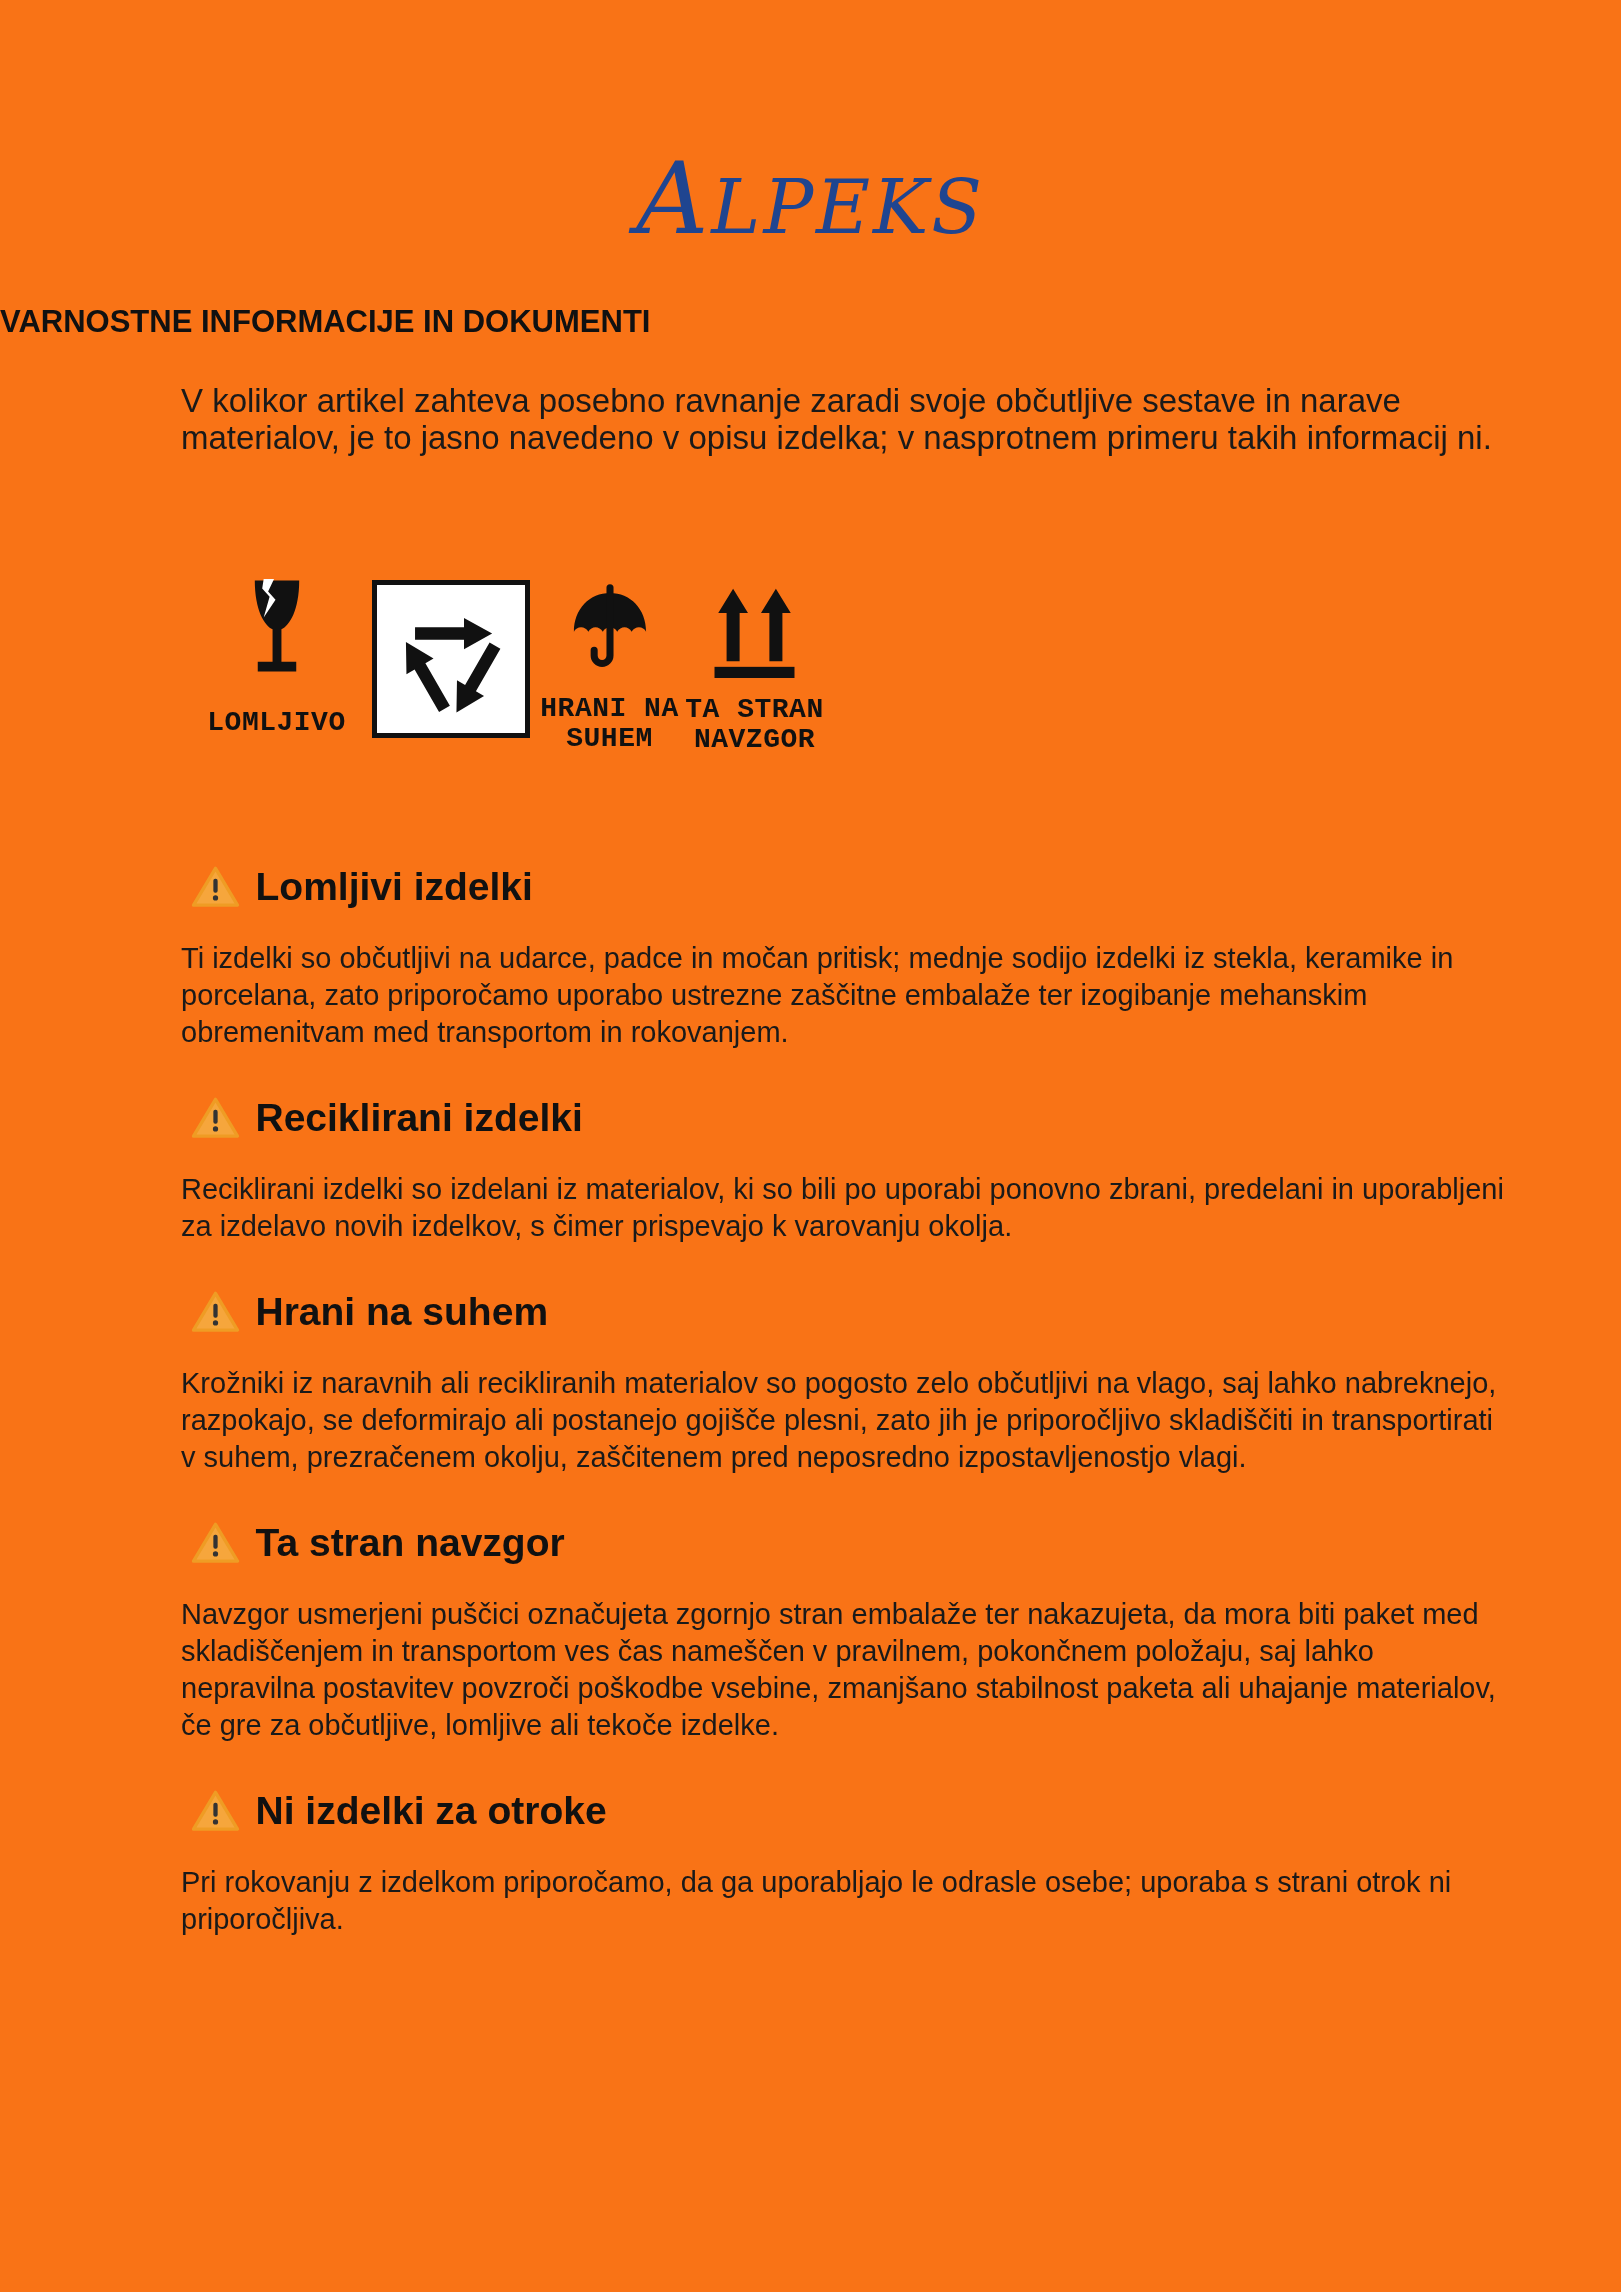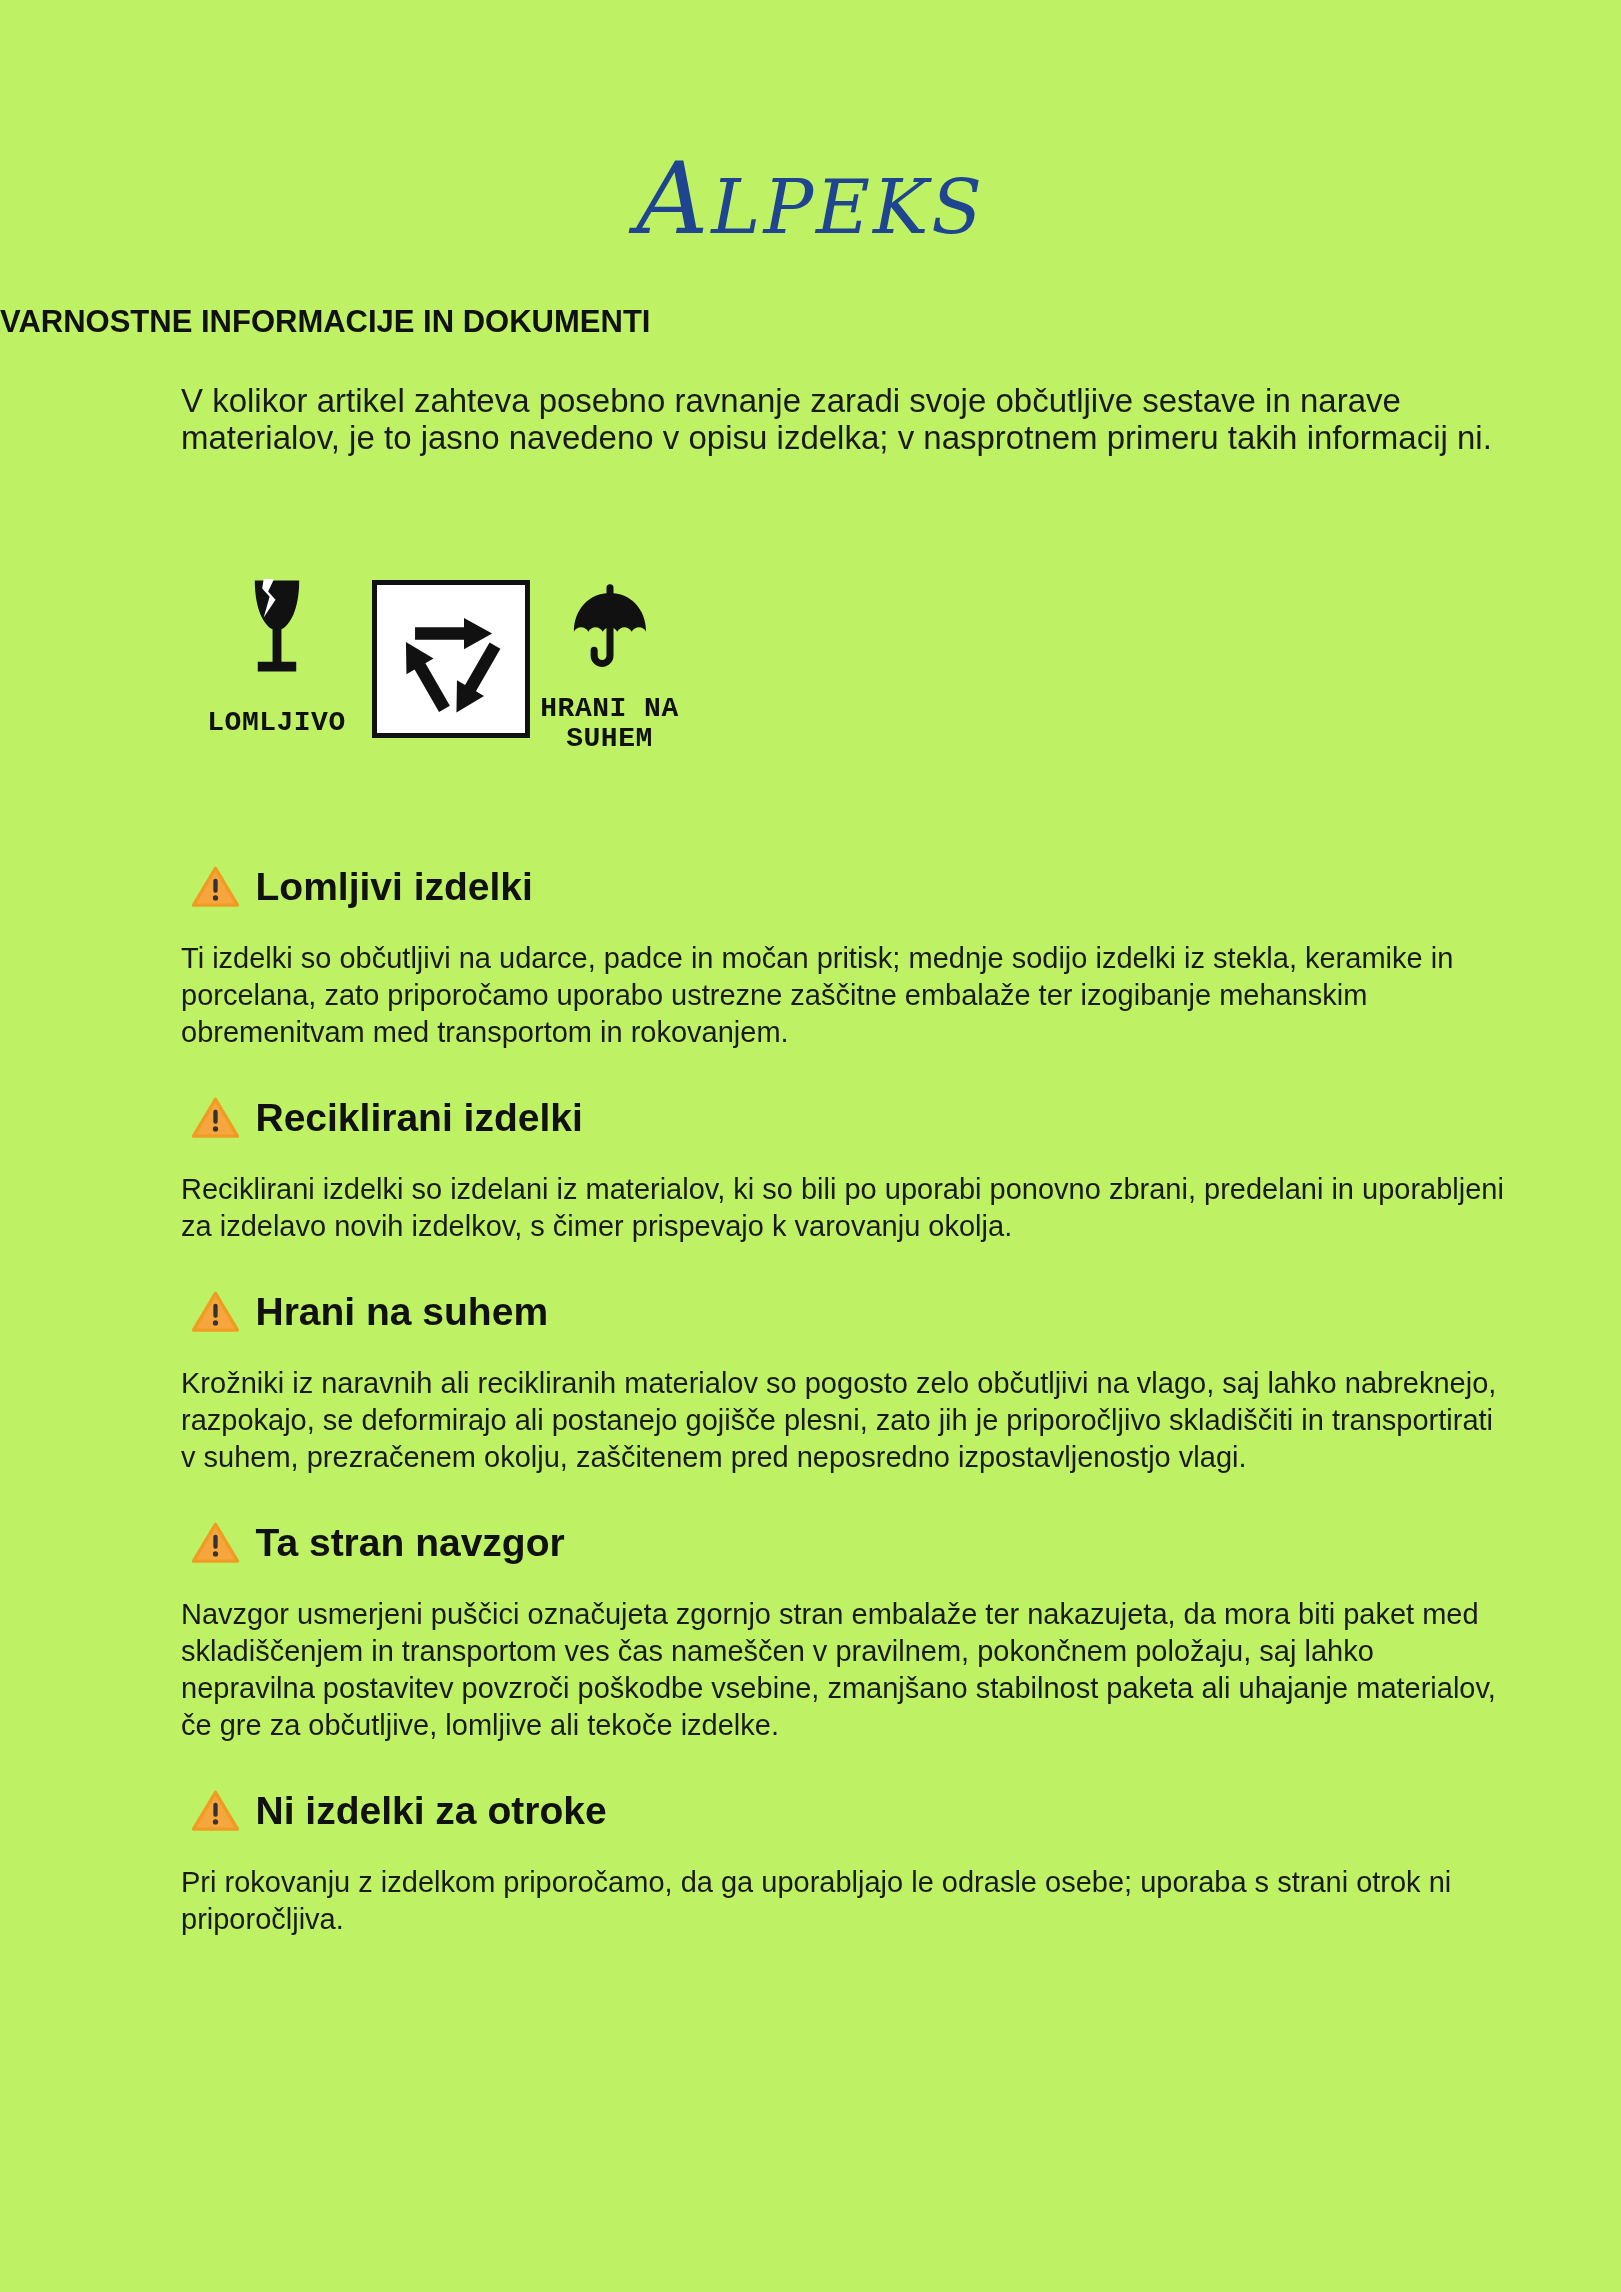--- a/index.html
+++ b/index.html
@@ -1,19 +1,19 @@
 <!DOCTYPE html>
 <html lang="sl"><head>
 <meta charset="utf-8">
 <style>
   html,body{margin:0;padding:0;background:#ffffff;}
   .page{
     position:relative;
     width:1621px;height:2293px;
-    background:#bef264;
+    background:#f97316;
     font-family:"Liberation Sans",sans-serif;
     color:#1a1a1a;
     overflow:hidden;
   }
   
   .logo{
     margin-top:149px;
     text-align:center;
     line-height:1;
     font-family:"DejaVu Serif",serif;
@@ -140,20 +140,31 @@
         <rect class="black" x="46" y="3" width="8" height="14" rx="4"></rect>
         <path class="black" d="M9,57 C9,31 27,13 50,13 C73,13 91,31 91,57 C88,50 78,50 74.6,57 C71,50 62,50 58.2,57 C55,50 45,50 41.8,57 C38,50 29,50 25.4,57 C22,50 12,50 9,57 Z"></path>
         <path d="M50,16 V84 A9,9 0 0 1 32,84 V78" fill="none" stroke="#111111" stroke-width="8" stroke-linecap="round"></path>
       </svg>
       <div class="sym-label">
         <div>HRANI NA</div>
         <div>SUHEM</div>
       </div>
     </div>
 
+    <div class="sym sym-sideup">
+      <svg width="95" height="93" viewBox="0 0 100 100">
+        <path class="black" d="M27,4 L43,30 H34 V82 H20 V30 H11 Z"></path>
+        <path class="black" d="M73,4 L89,30 H80 V82 H66 V30 H57 Z"></path>
+        <rect class="black" x="7" y="88" width="86" height="12"></rect>
+      </svg>
+      <div class="sym-label">
+        <div>TA STRAN</div>
+        <div>NAVZGOR</div>
+      </div>
+    </div>
   </div>
 
   <div class="content">
 
     <div class="section section-first">
       <div class="section-head">
         <svg class="warning-svg" viewBox="0 0 100 90">
             <use href="#def-warning"></use>
           </svg>
         <span class="section-title">Lomljivi izdelki</span>

